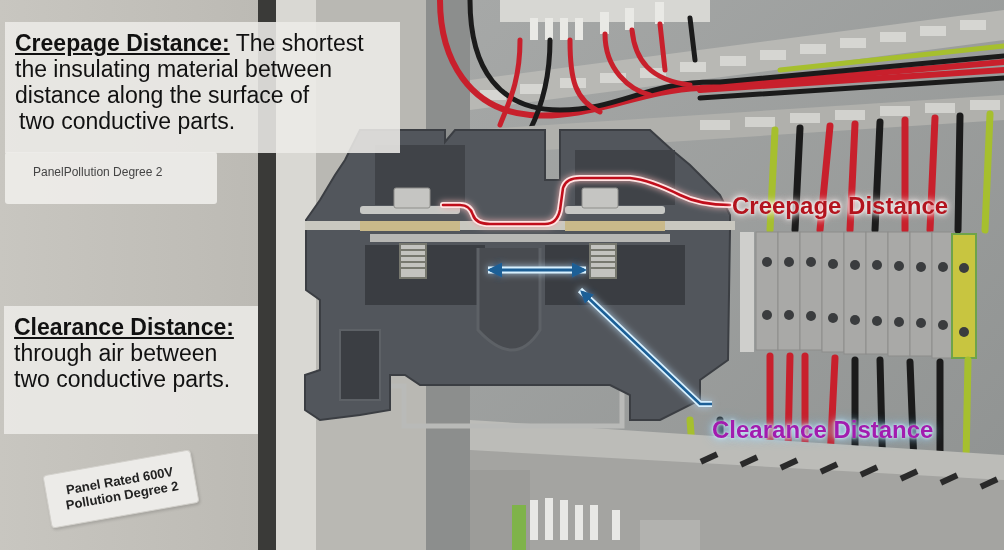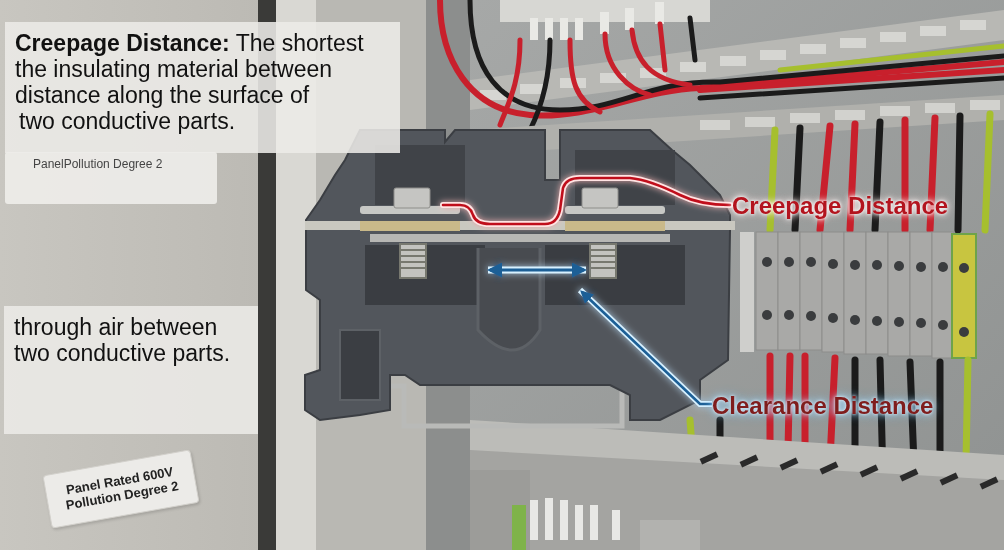--- a/index.html
+++ b/index.html
@@ -12,33 +12,33 @@
   .scene { position: absolute; inset: 0; width: 1004px; height: 550px; }
   .scene svg { position: absolute; left: 0; top: 0; }
 
   .info-box {
     position: absolute;
     background: rgba(236, 235, 231, 0.88);
     color: #111;
     font-size: 23px;
     line-height: 26px;
   }
-  .info-box .term { font-weight: bold; }
+  .info-box .term { font-weight: bold; text-decoration: underline; }
   .creepage-box { left: 5px; top: 22px; width: 395px; height: 131px; padding: 8px 0 0 10px; }
   .creepage-box .l4 { padding-left: 4px; }
   .clearance-box { left: 4px; top: 306px; width: 254px; height: 128px; padding: 8px 0 0 10px; }
 
   .stray-label {
     position: absolute; left: 5px; top: 152px; width: 212px; height: 52px;
     background: rgba(238, 237, 233, 0.92);
     border-radius: 3px; padding: 4px 0 0 10px;
   }
   .stray-label .big { font-size: 21px; font-weight: bold; color: #111; line-height: 24px; }
   .stray-label .big .thin { font-weight: normal; }
-  .stray-label .small { font-size: 12px; color: #444; padding-left: 18px; line-height: 16px; }
+  .stray-label .small { font-size: 12px; color: #444; padding-left: 18px; line-height: 16px; margin-top: 8px; }
 
   .panel-sticker {
     position: absolute; left: 46px; top: 462px; width: 150px; height: 54px;
     background: #ecebe8; border: 1px solid #d2d0cb; border-radius: 4px;
     transform: rotate(-10deg);
     box-shadow: 1px 2px 3px rgba(0,0,0,0.15);
     text-align: center; padding-top: 10px;
     font-size: 13px; font-weight: bold; color: #222; line-height: 15px;
   }
 
@@ -47,21 +47,21 @@
     font-weight: bold;
     font-size: 24px;
     white-space: nowrap;
   }
   .callout-creepage {
     left: 732px; top: 192px; color: #b3141e;
     text-shadow: 0 0 3px #fff, 0 0 6px #fff, 0 0 10px rgba(255,220,220,0.9);
     text-align: right;
   }
   .callout-clearance {
-    left: 712px; top: 392px; color: #7f1d1d;
+    left: 712px; top: 416px; color: #a21caf;
     text-shadow: 0 0 3px #e8f6ff, 0 0 7px #bfe6ff, 0 0 12px rgba(120,200,255,0.9);
   }
 </style>
 </head>
 <body>
 
 <div class="scene">
   <svg width="1004" height="550" viewBox="0 0 1004 550">
     <defs>
       <linearGradient id="bgLeft" x1="0" x2="1">
@@ -304,20 +304,21 @@
   <div>the insulating material between</div>
   <div>distance along the surface of</div>
   <div class="l4">two conductive parts.</div>
 </div>
 
 <div class="stray-label">
   <div class="small">PanelPollution Degree 2</div>
 </div>
 
 <div class="info-box clearance-box">
+  <div class="term">Clearance Distance:</div>
   <div>through air between</div>
   <div>two conductive parts.</div>
 </div>
 
 <div class="panel-sticker">
   <div>Panel Rated 600V</div>
   <div>Pollution Degree 2</div>
 </div>
 
 <div class="callout callout-creepage">Creepage Distance</div>

